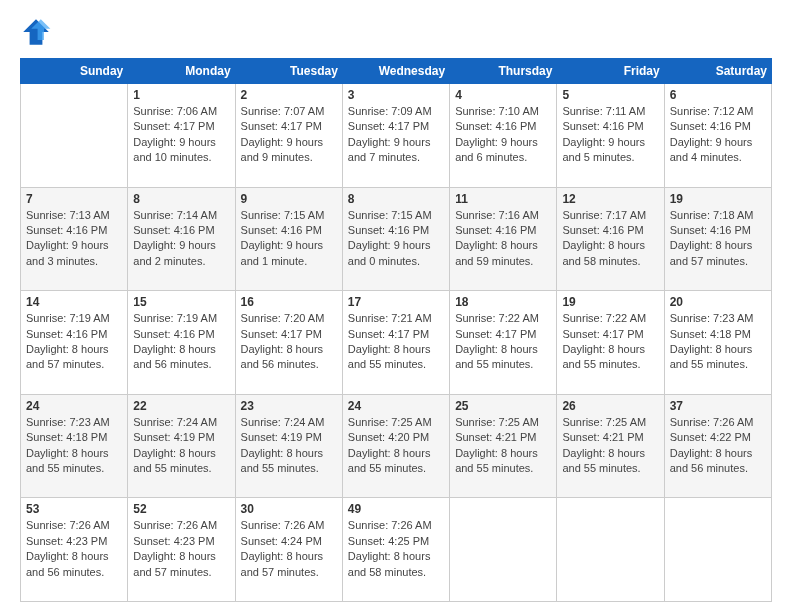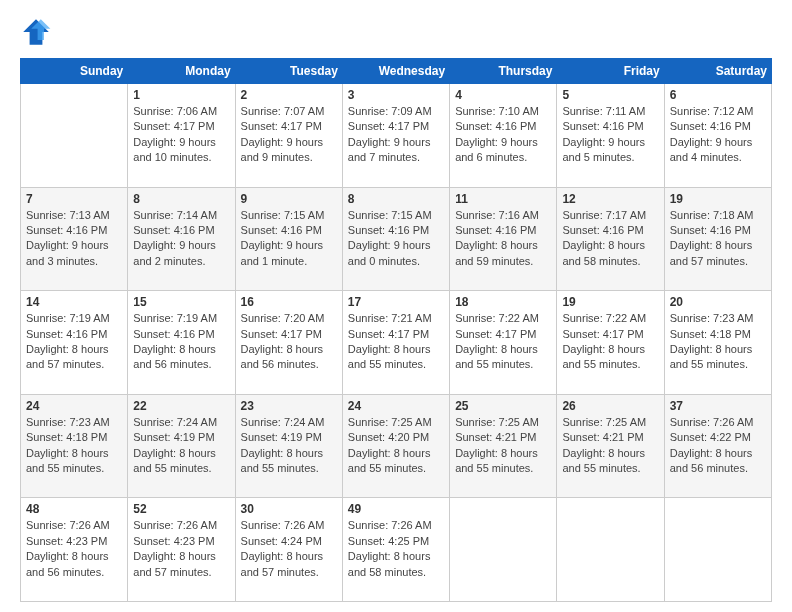--- a/index.html
+++ b/index.html
@@ -249,21 +249,21 @@
             <span class="day-num">26</span>
             <div class="cell-info">Sunrise: 7:25 AM<br>Sunset: 4:21 PM<br>Daylight: 8 hours and 55 minutes.</div>
           </td>
           <td>
             <span class="day-num">37</span>
             <div class="cell-info">Sunrise: 7:26 AM<br>Sunset: 4:22 PM<br>Daylight: 8 hours and 56 minutes.</div>
           </td>
         </tr>
         <tr>
           <td>
-            <span class="day-num">48</span>
+            <span class="day-num">53</span>
             <div class="cell-info">Sunrise: 7:26 AM<br>Sunset: 4:23 PM<br>Daylight: 8 hours and 56 minutes.</div>
           </td>
           <td>
             <span class="day-num">52</span>
             <div class="cell-info">Sunrise: 7:26 AM<br>Sunset: 4:23 PM<br>Daylight: 8 hours and 57 minutes.</div>
           </td>
           <td>
             <span class="day-num">30</span>
             <div class="cell-info">Sunrise: 7:26 AM<br>Sunset: 4:24 PM<br>Daylight: 8 hours and 57 minutes.</div>
           </td>

